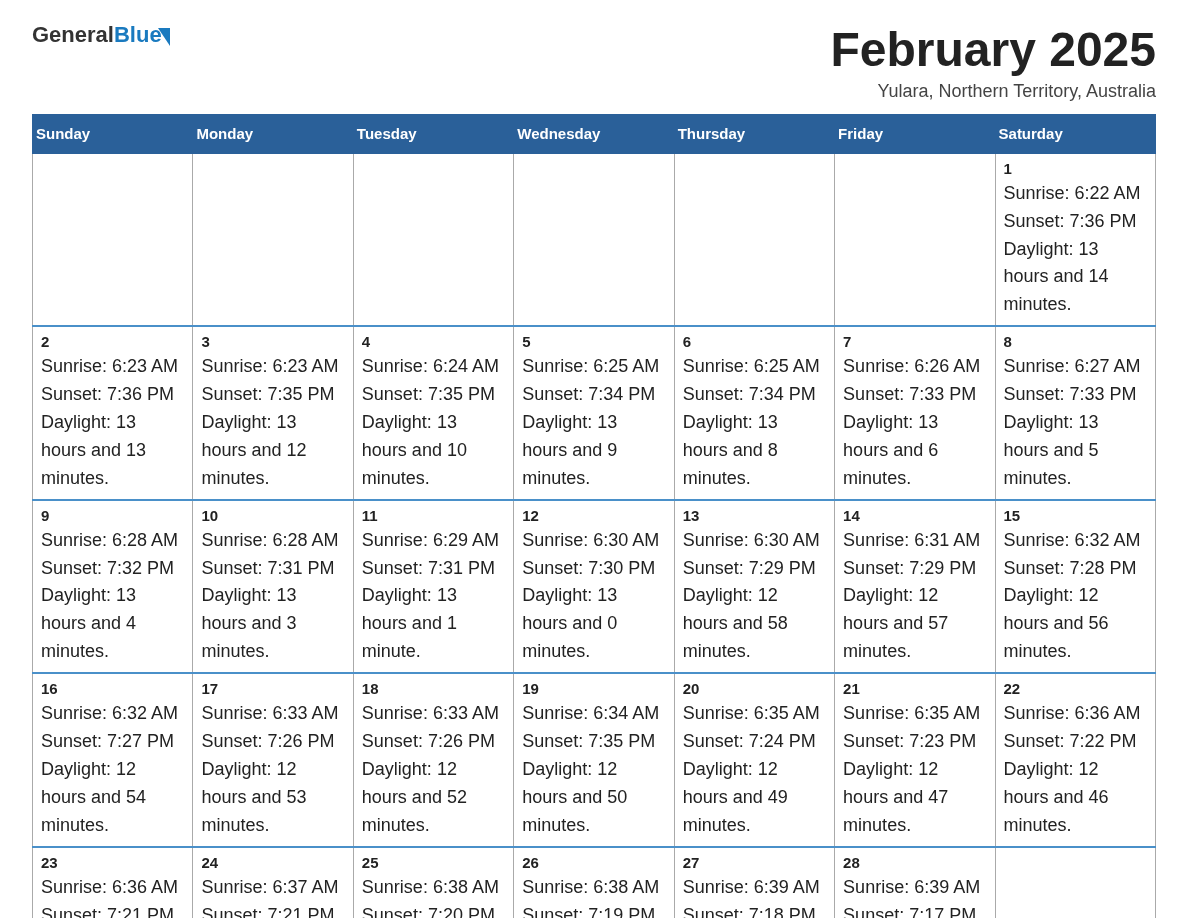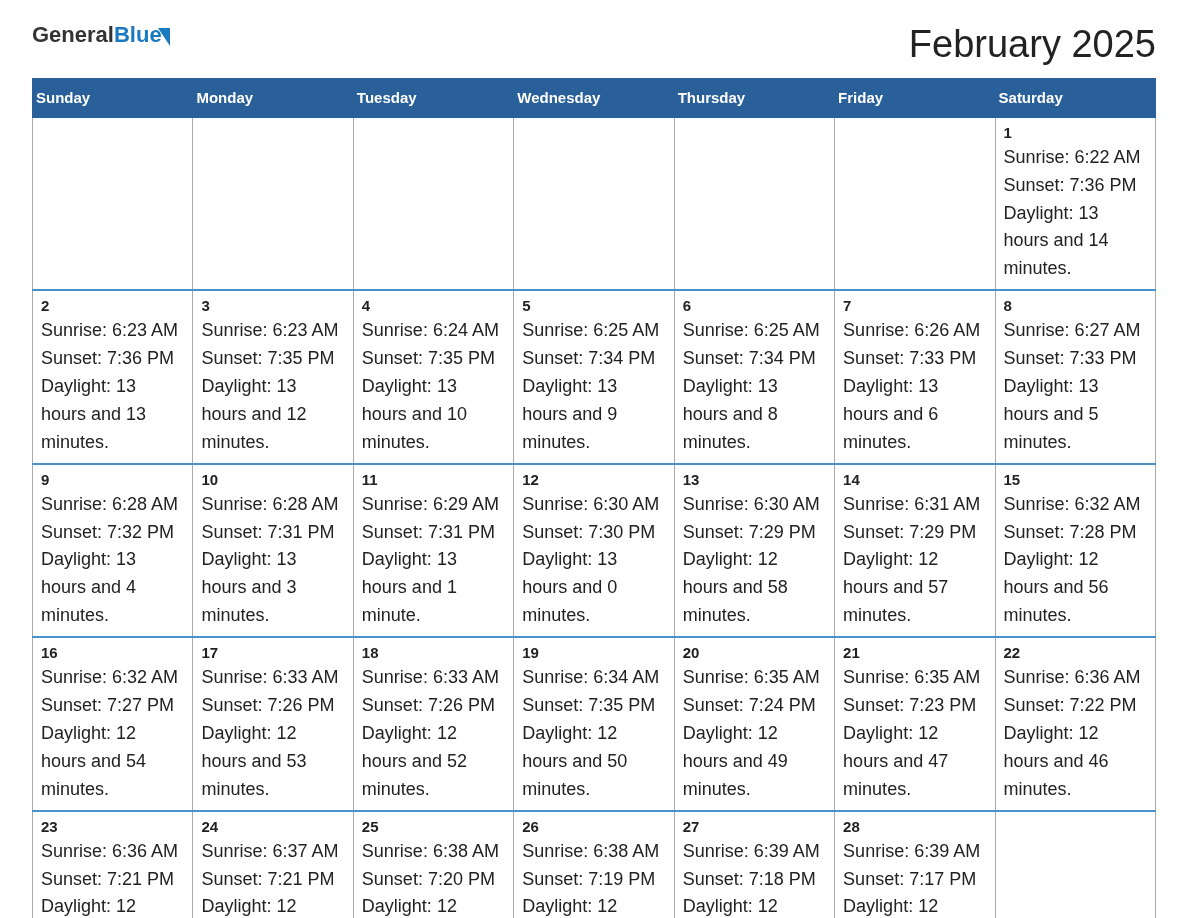--- a/index.html
+++ b/index.html
@@ -37,22 +37,22 @@
       border-left: 12px solid transparent;
       border-right: 0px solid transparent;
       border-top: 18px solid #1a7abf;
       margin-left: -4px;
       margin-top: 4px;
     }
     .title-section {
       text-align: right;
     }
     .month-title {
-      font-size: 38px;
-      font-weight: normal;
+      font-size: 48px;
+      font-weight: bold;
       color: #222;
       line-height: 1.1;
     }
     .location {
       font-size: 18px;
       color: #444;
       margin-top: 4px;
     }
     .calendar {
       width: 100%;
@@ -108,20 +108,21 @@
     <div style="display:flex; flex-direction:row; line-height:1;">
       <span class="logo-text-general">General</span>
       <div style="display:flex; align-items:center;">
         <span class="logo-text-blue">Blue</span>
         <div class="logo-arrow"></div>
       </div>
     </div>
   </div>
   <div class="title-section">
     <div class="month-title">February 2025</div>
+    <div class="location">Yulara, Northern Territory, Australia</div>
   </div>
 </div>
 
 <table class="calendar">
   <thead>
     <tr>
     <th>Sunday</th>
         <th>Monday</th>
         <th>Tuesday</th>
         <th>Wednesday</th>

